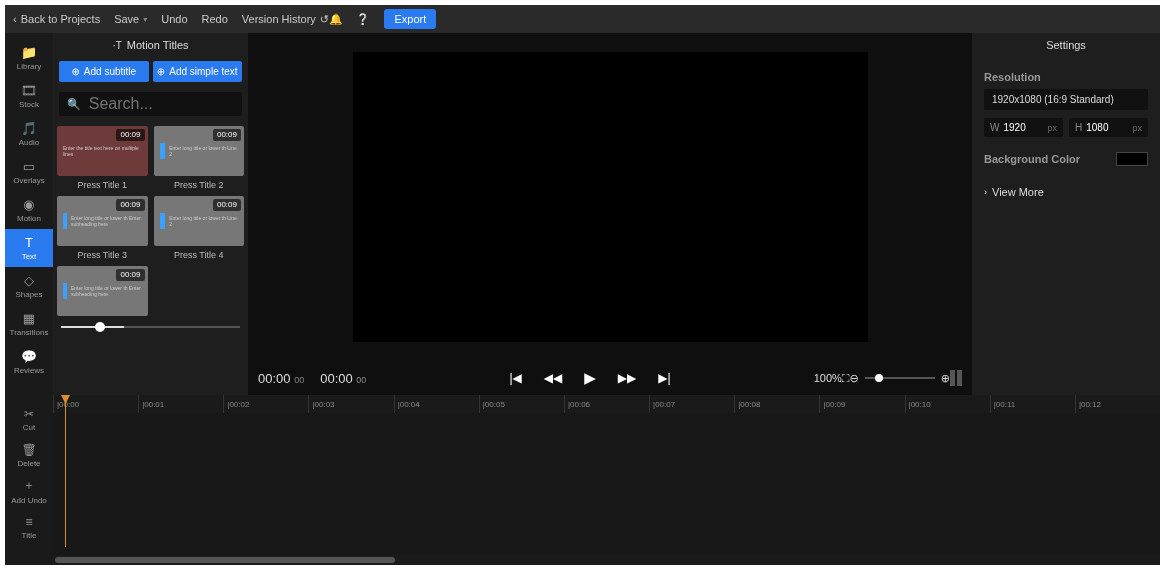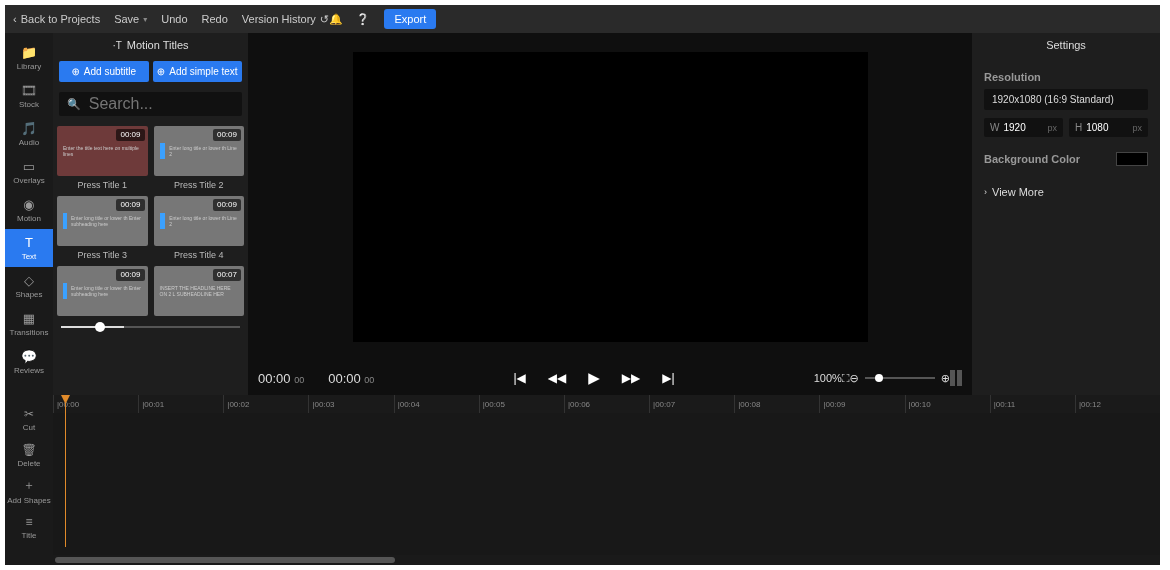--- a/index.html
+++ b/index.html
@@ -42,21 +42,21 @@
 
 .zoom-slider { padding: 10px 8px; }
 .zs-track { position: relative; height: 2px; background: #555; }
 .zs-fill { position: absolute; left:0; top:0; bottom:0; width: 35%; background: #ddd; }
 .zs-thumb { position: absolute; top: -4px; left: 34px; width: 10px; height: 10px; background: #fff; border-radius: 50%; }
 
 .center-col { flex: 1; background: #0f0f0f; display: flex; flex-direction: column; }
 .preview-area { flex: 1; display: flex; align-items: center; justify-content: center; padding: 16px; }
 .canvas { background: #000; width: 515px; height: 290px; }
 .controls { height: 34px; display: flex; align-items: center; padding: 0 10px; gap: 10px; color: #ddd; font-size: 11px; }
-.timecode { display:flex; gap:24px; font-family: monospace; font-size: 13px; }
+.timecode { display:flex; gap:16px; font-family: monospace; font-size: 13px; }
 .timecode .sub { font-size: 9px; color: #888; }
 .ctrl-center { flex:1; display:flex; justify-content:center; gap:22px; align-items:center; }
 .ctrl-center .pbtn2 { cursor:pointer; font-size: 12px; color:#fff; }
 .ctrl-right { display:flex; align-items:center; }
 .zoom-bar { display:flex; align-items:center; gap:6px; }
 .zoom-bar .ztrack { width: 70px; height: 2px; background:#555; position:relative; }
 .zoom-bar .zthumb { position:absolute; left: 10px; top:-3px; width:8px; height:8px; background:#fff; border-radius:50%; }
 .side-bars { display:flex; gap:2px; }
 .side-bars span { display:block; width:5px; height:16px; background:#555; }
 
@@ -207,26 +207,20 @@
             </div>
             <div class="tile-name">Press Title 4</div>
           </div>
           <div class="tile">
             <div class="thumb t5">
               <div class="bar"></div>
               <span>Enter long title or lower th Enter subheading here</span>
               <span class="badge">00:09</span>
             </div>
           </div>
-          <div class="tile">
-            <div class="thumb t6">
-              <span>INSERT THE HEADLINE HERE ON 2 L SUBHEADLINE HER</span>
-              <span class="badge">00:07</span>
-            </div>
-          </div>
         </div>
       <div class="zoom-slider">
         <div class="zs-track">
             <div class="zs-fill"></div>
             <div class="zs-thumb"></div>
           </div>
       </div>
     </div>
 
     <div class="center-col">
@@ -296,21 +290,21 @@
         <div class="tl-item">
           <span class="ic">✂</span>
           <span>Cut</span>
         </div>
         <div class="tl-item">
           <span class="ic">🗑</span>
           <span>Delete</span>
         </div>
         <div class="tl-item">
           <span class="ic">＋</span>
-          <span>Add Shapes</span>
+          <span>Add Undo</span>
         </div>
         <div class="tl-item">
           <span class="ic">≡</span>
           <span>Title</span>
         </div>
       </div>
     <div class="tl-main">
       <div class="ruler" id="ruler">
           <div class="tick">|00:00</div>
           <div class="tick">|00:01</div>

